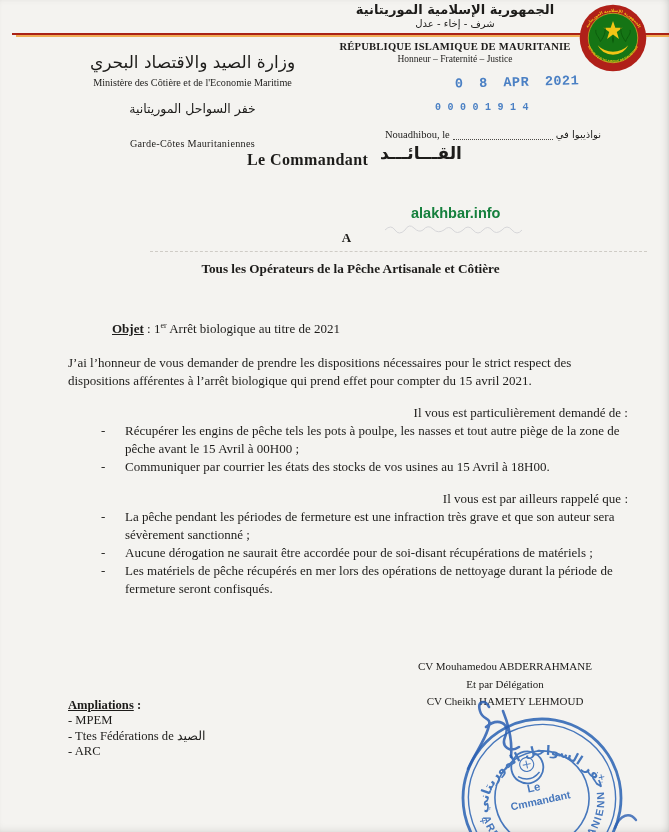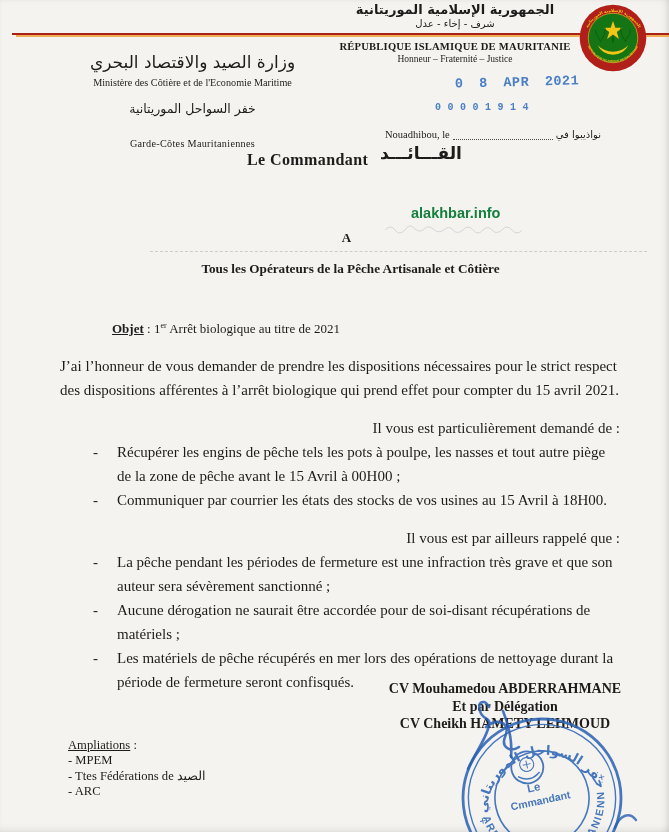--- a/index.html
+++ b/index.html
@@ -45,30 +45,30 @@
   .ghost-hand{left:383px; top:221px; opacity:.22;}
   .ghost-dash{left:150px; right:22px; top:251px; border-top:1px dashed #b7b3ab; opacity:.6;}
   
   .to-a{left:0; width:100%; top:230px; text-align:center; transform:translateX(12px); font-size:13px; font-weight:bold;}
   .to-line{left:0; width:100%; top:261px; text-align:center; transform:translateX(16px); font-size:13.2px; font-weight:bold;}
   
   .subject{left:68px; top:321px; font-size:13px;margin-left:44px;}
   .u-b{font-weight:bold; text-decoration:underline;}
   .subject sup{font-size:8px;}
   
-  .body{left:60px; top:354px; width:560px; font-size:15px; line-height:24px;}
+  .body{left:68px; top:354px; width:560px; font-size:13px; line-height:18px;}
   .body .gap1{margin-top:14px;text-align:right;}
   .blist{margin:0; padding:0; list-style:none;}
   .blist li{position:relative; padding-left:57px; width:505px;}
   .blist li::before{content:"-"; position:absolute; left:33px;}
   
-  .sig{left:340px; top:680px; width:330px; text-align:center; font-weight:bold; font-size:14px; line-height:17.5px;}
+  .sig{left:340px; top:658px; width:330px; text-align:center; font-weight:normal; font-size:11px; line-height:17.5px;}
   
   .ampl{left:68px; top:698px; font-size:12.6px; line-height:15.3px;}
-  .ampl .hd{font-weight:normal;margin-top:40px;}
+  .ampl .hd{font-weight:bold;}
   .ampl .hd .w{text-decoration:underline;}
   
   .rstamp{left:459px; top:715px; width:166px; height:166px; opacity:.88;}
   .ink{left:455px; top:697px; width:110px; height:82px; opacity:.85;}
   .ink2{left:612px; top:808px; width:30px; height:26px; opacity:.8;}
 </style>
 </head>
 <body>
 
 <div class="page">

